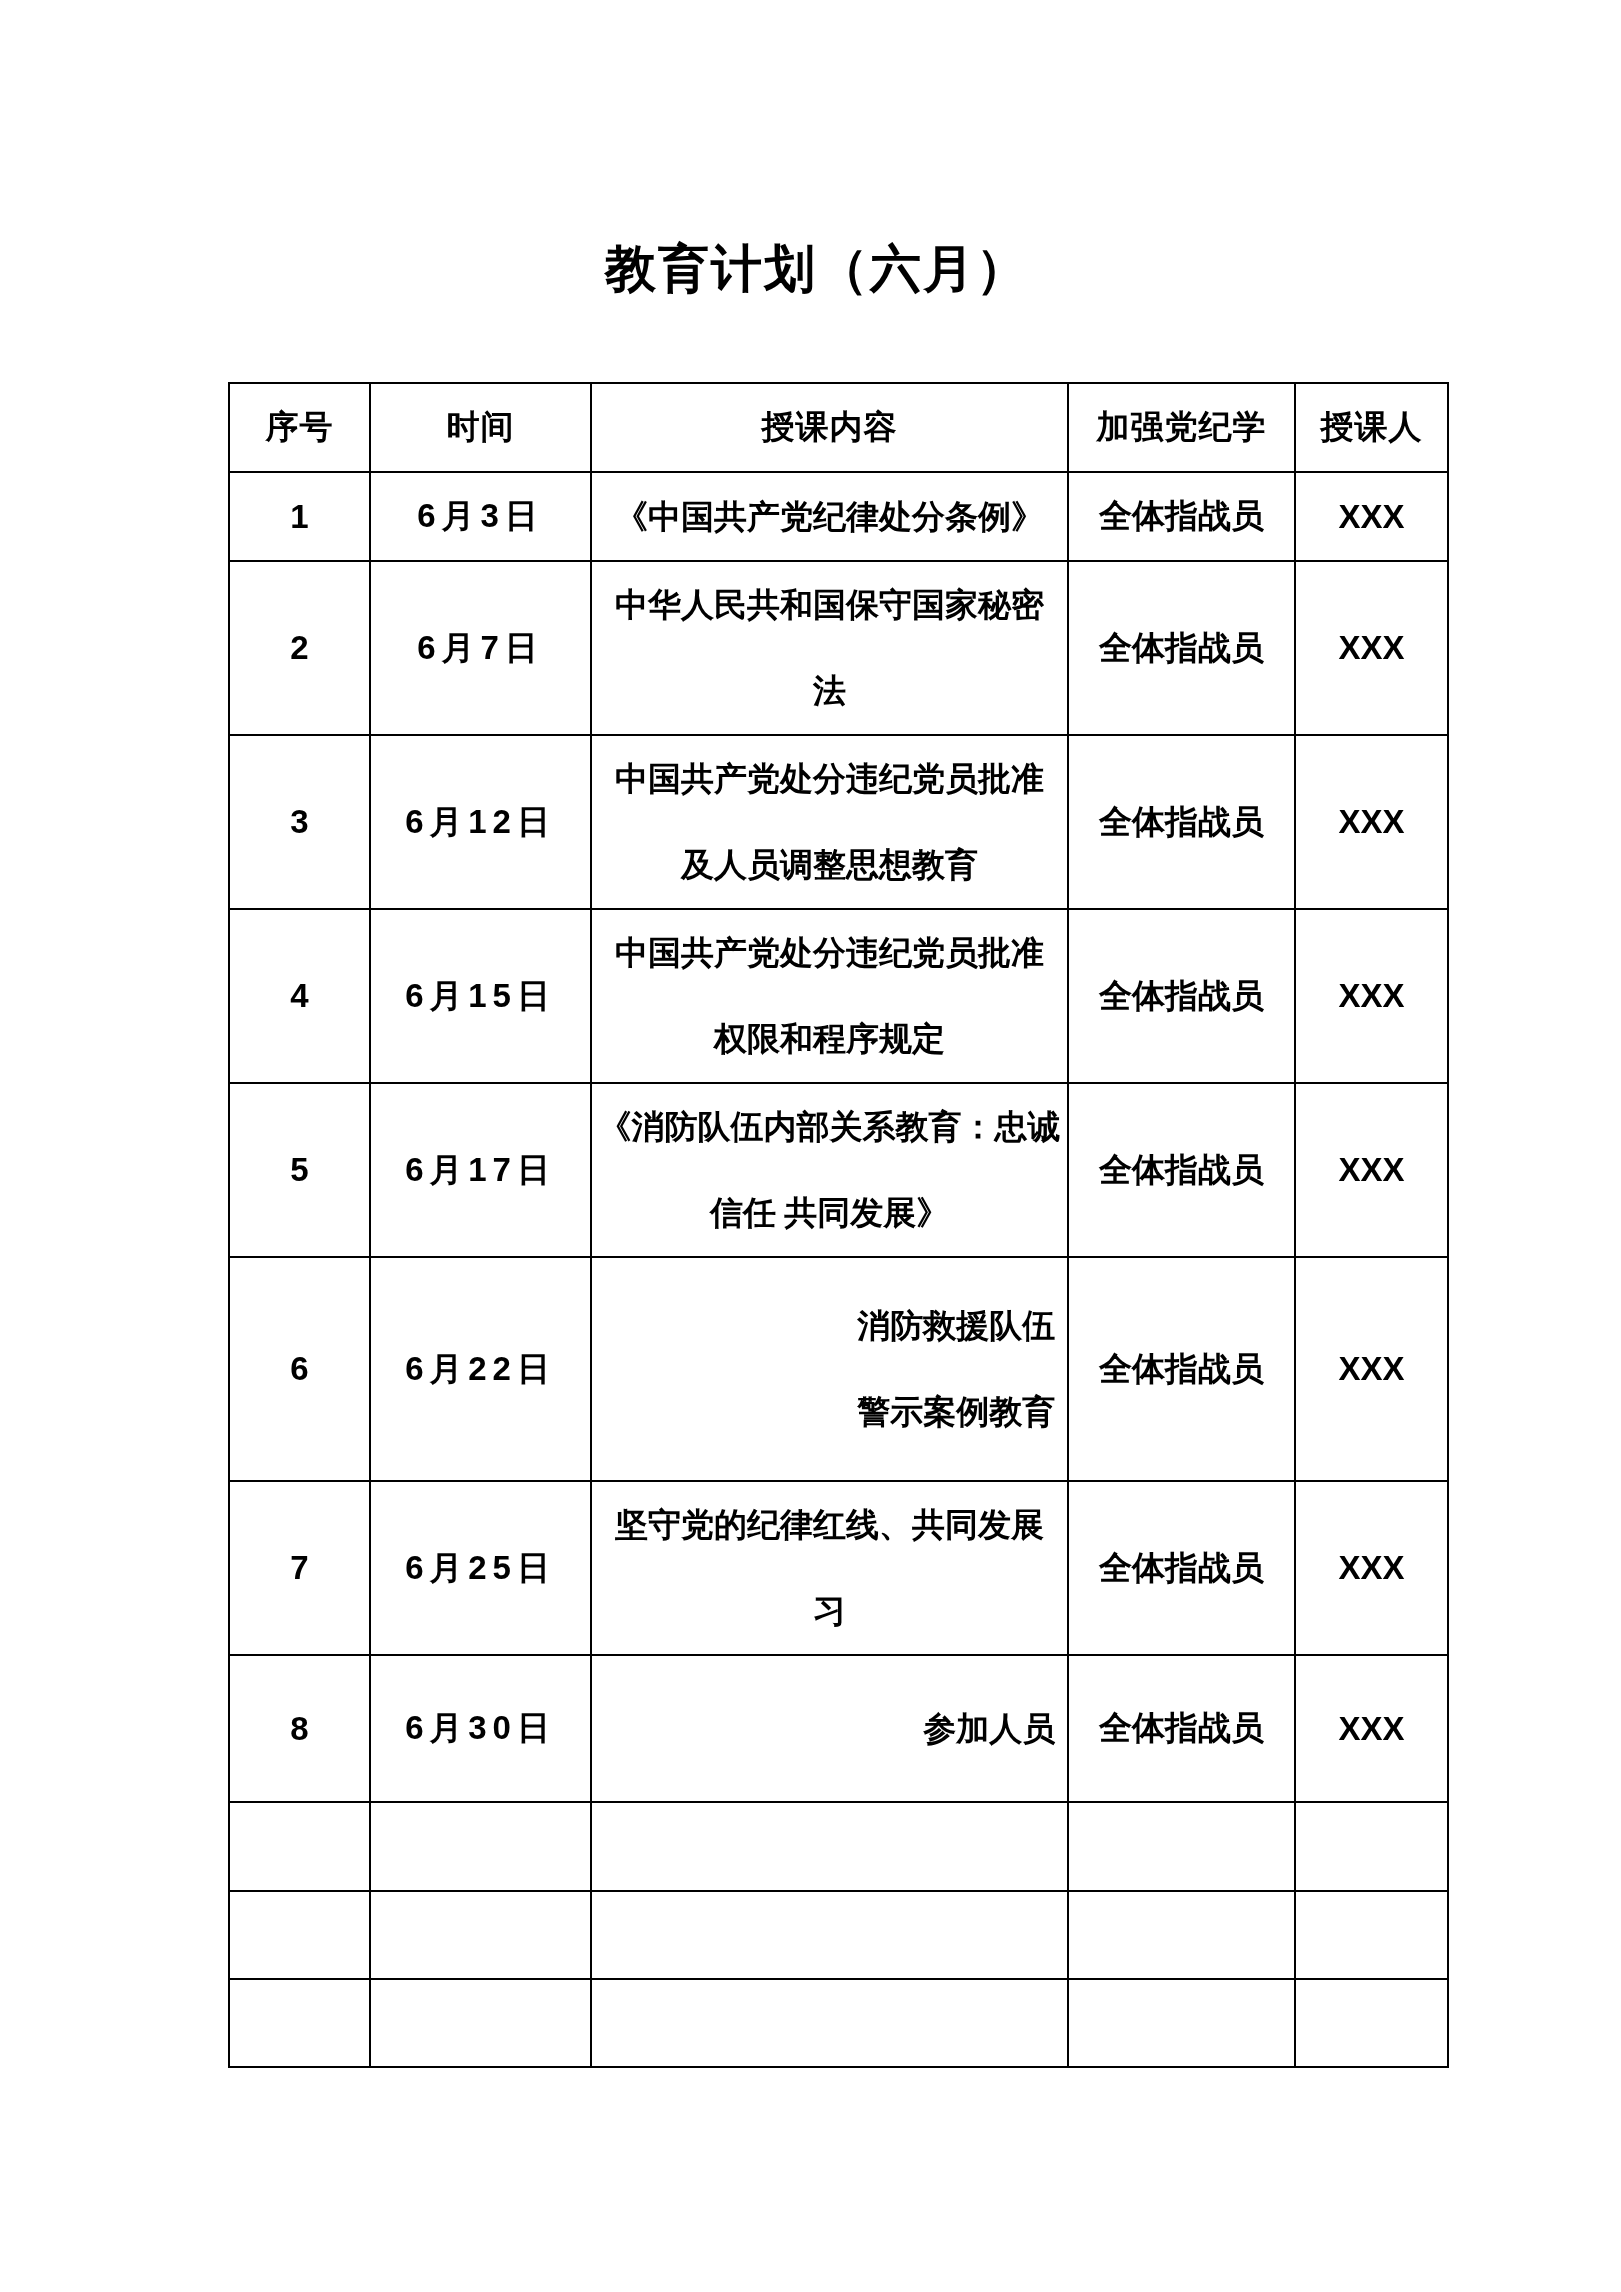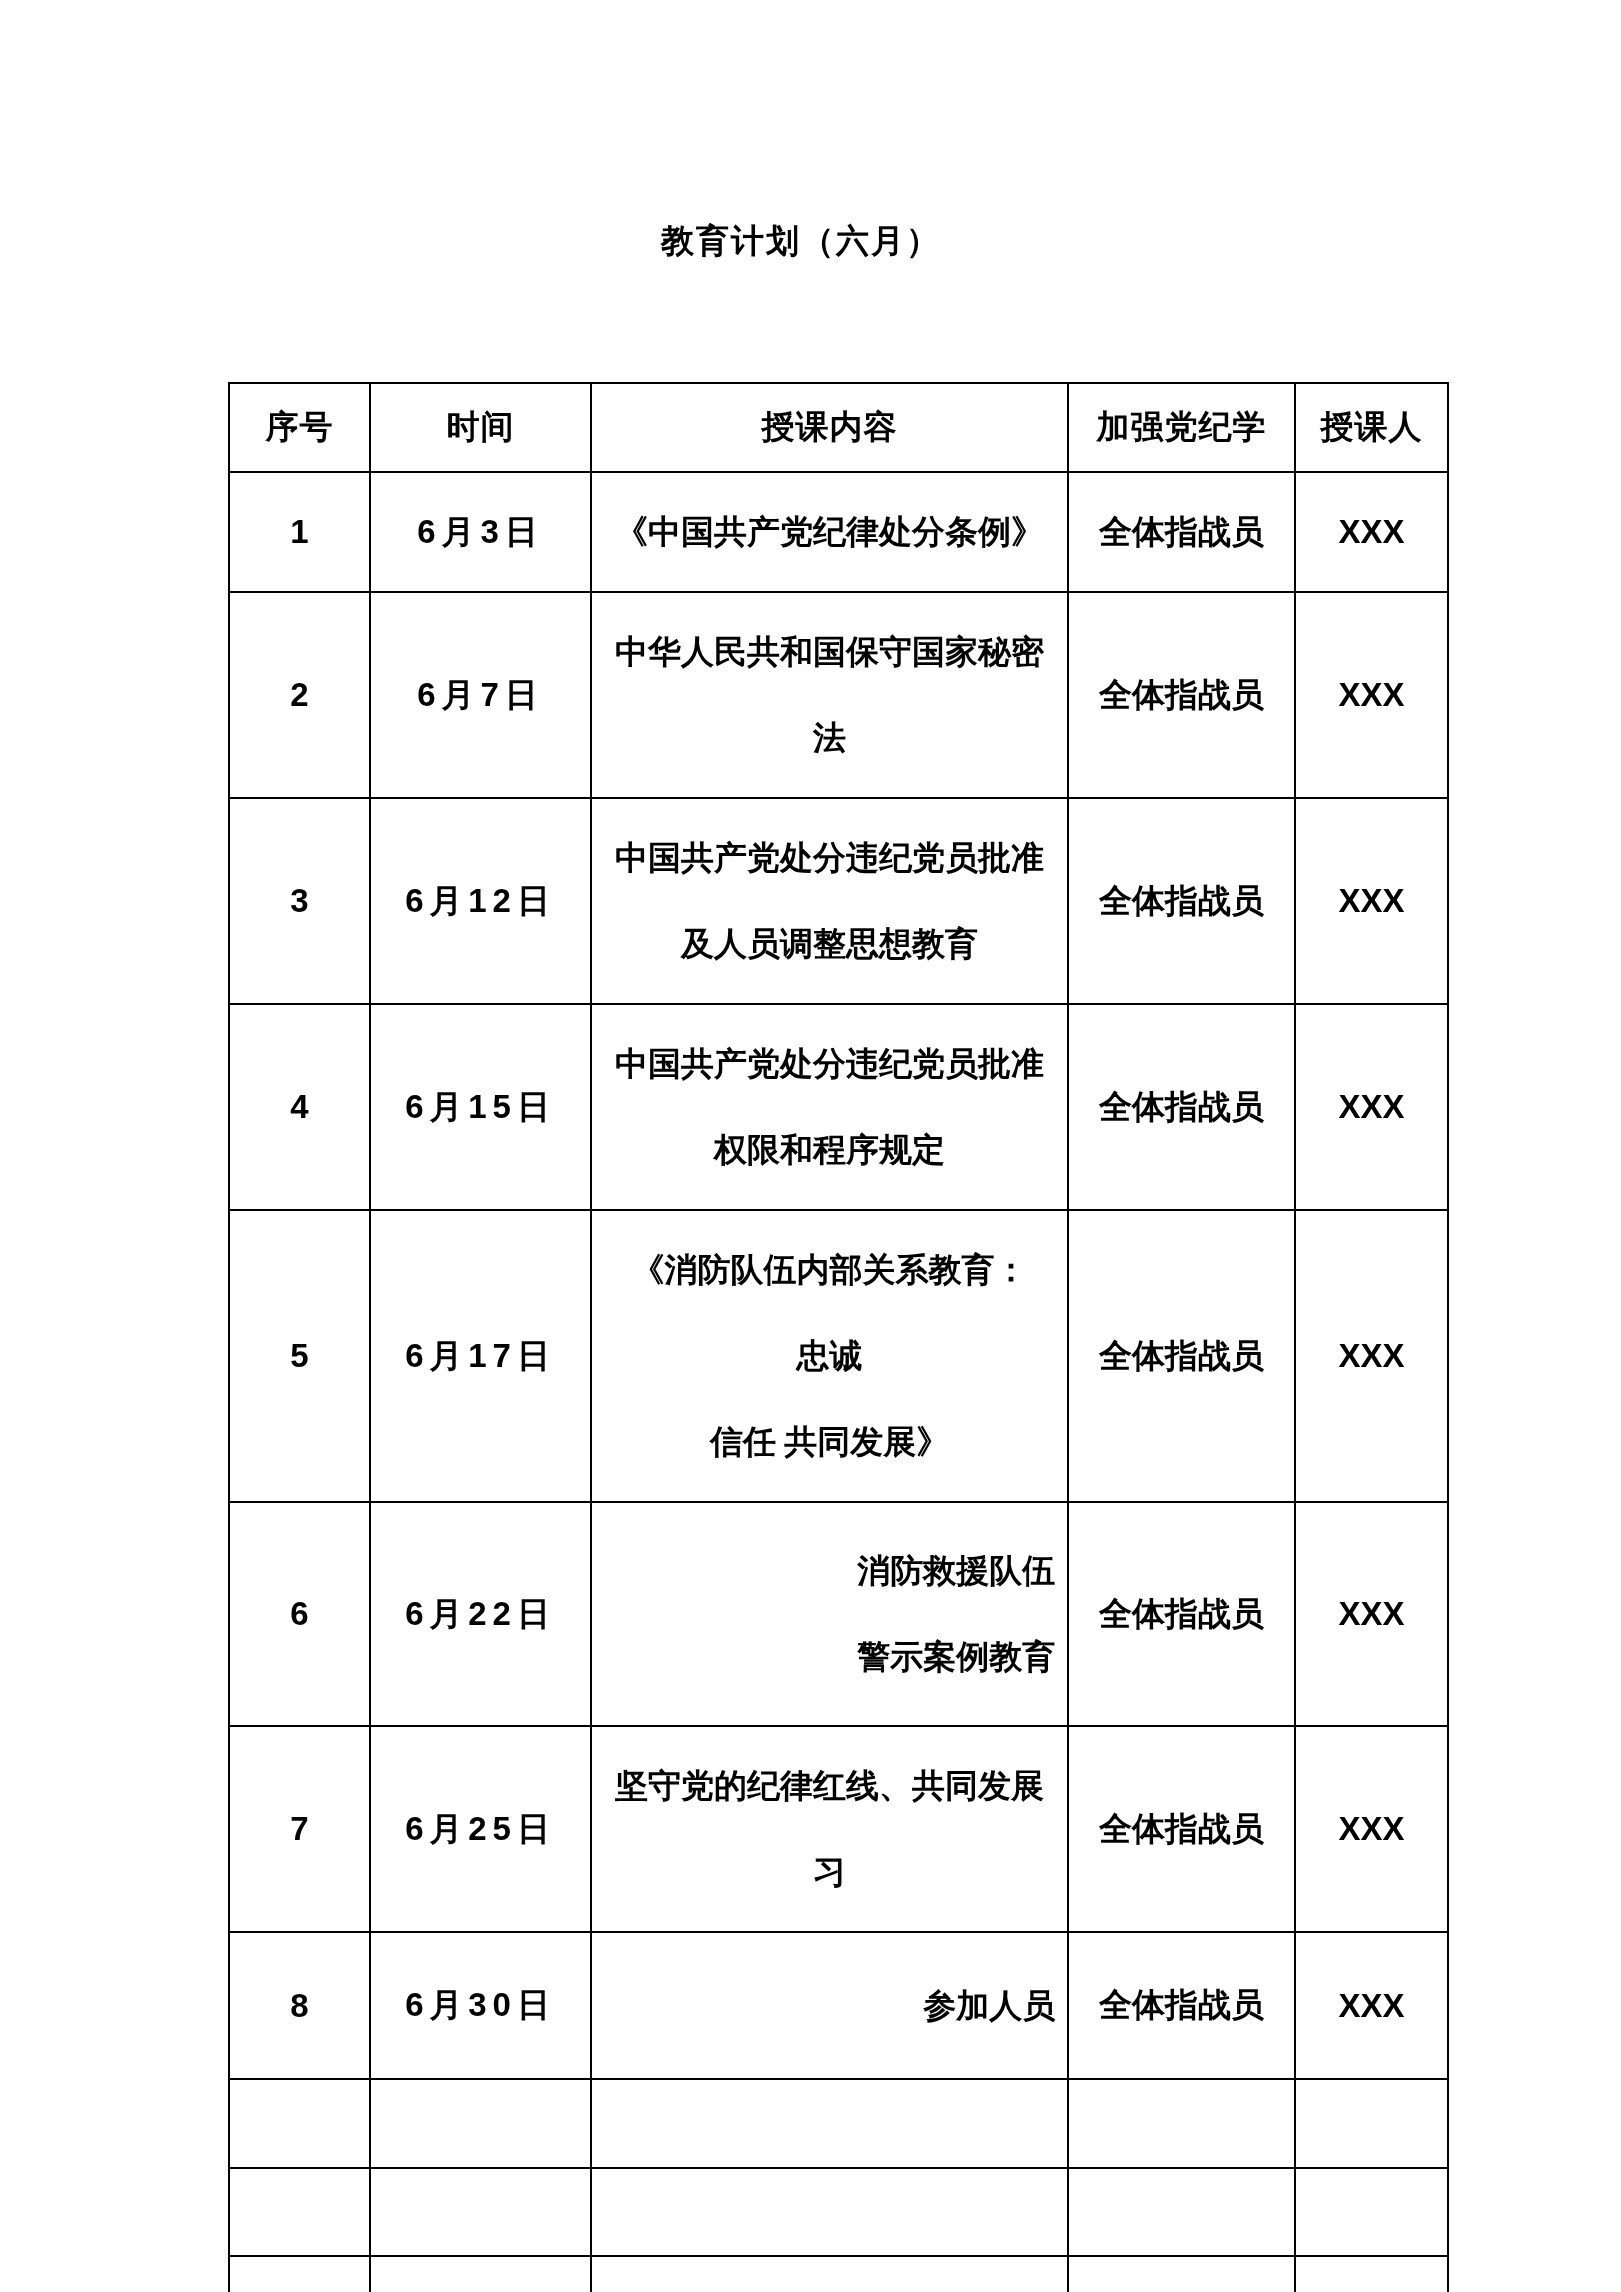--- a/index.html
+++ b/index.html
@@ -8,41 +8,41 @@
     background:#ffffff;
     font-family:"Liberation Sans","DejaVu Sans",sans-serif;
     font-weight:700;
     color:#000000;
     position:relative;
   }
   .page{position:absolute;inset:0;background:#ffffff;}
   .doc-title{
     position:absolute;
     top:220px;left:0;width:1602px;
-    margin:0;
+    margin:16px;
     text-align:center;
-    font-size:33px;
+    font-size:51px;
     font-weight:700;
     letter-spacing:2px;
     line-height:1.3;
   }
   table.plan{
     position:absolute;
     left:228px;top:382px;
     width:1219px;
     border-collapse:collapse;
     table-layout:fixed;
   }
   table.plan th, table.plan td{
     border:2px solid #000000;
     font-size:33px;
     font-weight:700;
     text-align:center;
     vertical-align:middle;
-    padding:16px;
+    padding:0;
     overflow:hidden;
   }
   td.c-content{
     line-height:86px;
     white-space:pre-line;
     word-break:keep-all;
     font-family:Liberation Serif, serif;
   }
   td.c-content.align-right{
     text-align:right;

